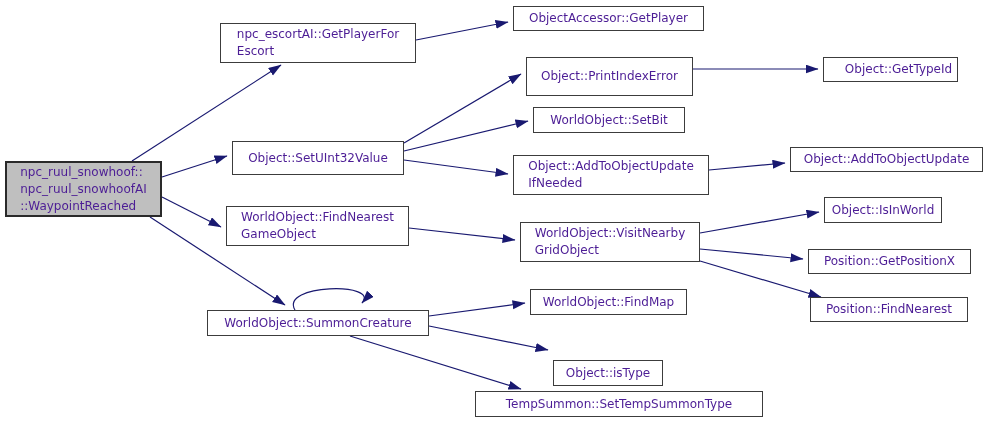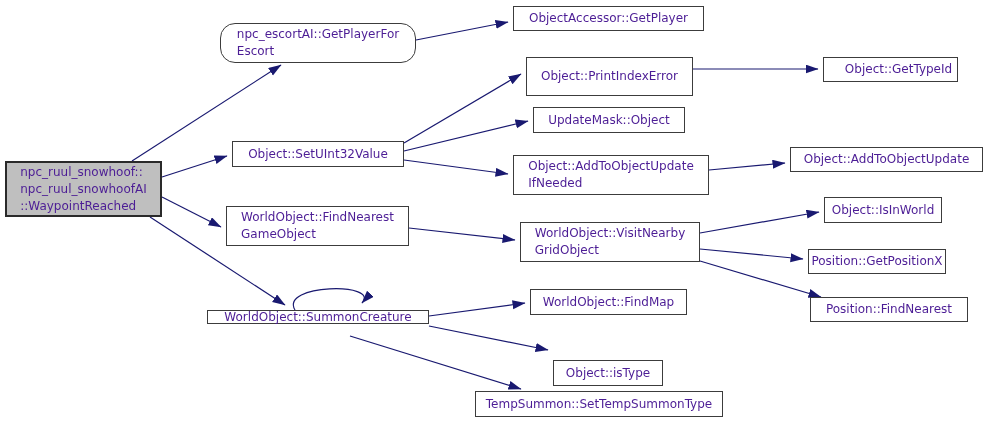--- a/index.html
+++ b/index.html
@@ -58,35 +58,35 @@
       <path d="M700,261 L821,297" class="edge" marker-end="url(#arrow)"></path>
       <path d="M295,310 C279,284 381,282 362,303" class="edge" marker-end="url(#arrow)"></path>
       <path d="M429,316 L525,303" class="edge" marker-end="url(#arrow)"></path>
       <path d="M429,326 L548,350" class="edge" marker-end="url(#arrow)"></path>
       <path d="M350,336 L521,389" class="edge" marker-end="url(#arrow)"></path>
     </svg>
   <div id="nodes">
       <div class="node root" style="left: 5px; top: 161px; width: 157px; height: 56px;">npc_ruul_snowhoof::
 npc_ruul_snowhoofAI
 ::WaypointReached</div>
-      <div class="node" style="left: 220px; top: 23px; width: 196px; height: 40px; border-radius: 15px;">npc_escortAI::GetPlayerFor
+      <div class="node" style="left: 220px; top: 23px; width: 196px; height: 40px;">npc_escortAI::GetPlayerFor
 Escort</div>
       <div class="node" style="left: 513px; top: 6px; width: 191px; height: 25px;">ObjectAccessor::GetPlayer</div>
       <div class="node" style="left: 526px; top: 57px; width: 167px; height: 39px;">Object::PrintIndexError</div>
       <div class="node" style="left: 823px; top: 57px; width: 135px; height: 25px; padding-left: 16px;">Object::GetTypeId</div>
-      <div class="node" style="left: 232px; top: 141px; width: 172px; height: 26px;">Object::SetUInt32Value</div>
-      <div class="node" style="left: 533px; top: 107px; width: 152px; height: 26px;">UpdateMask::Object</div>
+      <div class="node" style="left: 232px; top: 141px; width: 172px; height: 34px;">Object::SetUInt32Value</div>
+      <div class="node" style="left: 533px; top: 107px; width: 152px; height: 26px;">WorldObject::SetBit</div>
       <div class="node" style="left: 513px; top: 155px; width: 196px; height: 40px;">Object::AddToObjectUpdate
 IfNeeded</div>
       <div class="node" style="left: 790px; top: 147px; width: 193px; height: 25px;">Object::AddToObjectUpdate</div>
       <div class="node" style="left: 226px; top: 206px; width: 183px; height: 40px;">WorldObject::FindNearest
 GameObject</div>
       <div class="node" style="left: 520px; top: 222px; width: 180px; height: 40px;">WorldObject::VisitNearby
 GridObject</div>
       <div class="node" style="left: 824px; top: 197px; width: 118px; height: 26px;">Object::IsInWorld</div>
-      <div class="node" style="left: 808px; top: 249px; width: 138px; height: 25px;">Position::GetPositionX</div>
+      <div class="node" style="left: 808px; top: 249px; width: 163px; height: 25px;">Position::GetPositionX</div>
       <div class="node" style="left: 810px; top: 297px; width: 158px; height: 25px;">Position::FindNearest</div>
-      <div class="node" style="left: 207px; top: 310px; width: 222px; height: 14px;">WorldObject::SummonCreature</div>
+      <div class="node" style="left: 207px; top: 310px; width: 222px; height: 26px;">WorldObject::SummonCreature</div>
       <div class="node" style="left: 530px; top: 289px; width: 157px; height: 26px;">WorldObject::FindMap</div>
       <div class="node" style="left: 553px; top: 360px; width: 110px; height: 26px;">Object::isType</div>
-      <div class="node" style="left: 475px; top: 391px; width: 248px; height: 26px;">TempSummon::SetTempSummonType</div>
+      <div class="node" style="left: 475px; top: 391px; width: 288px; height: 26px;">TempSummon::SetTempSummonType</div>
     </div>
 </div>
 
 </body></html>

